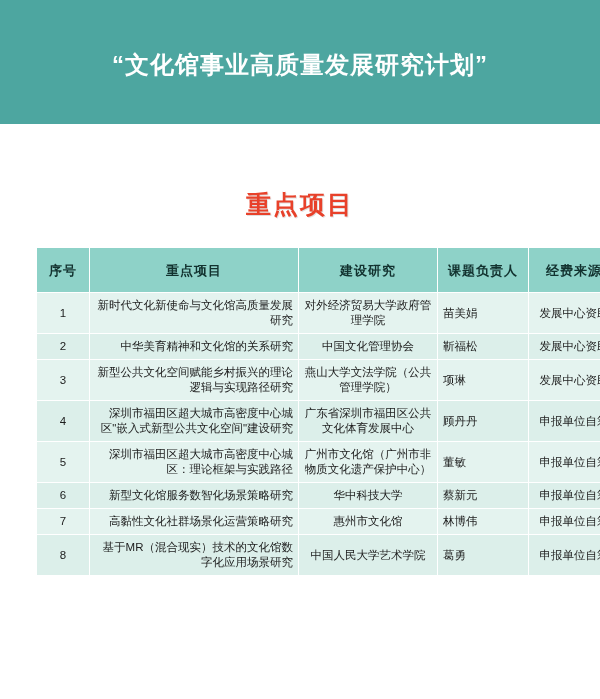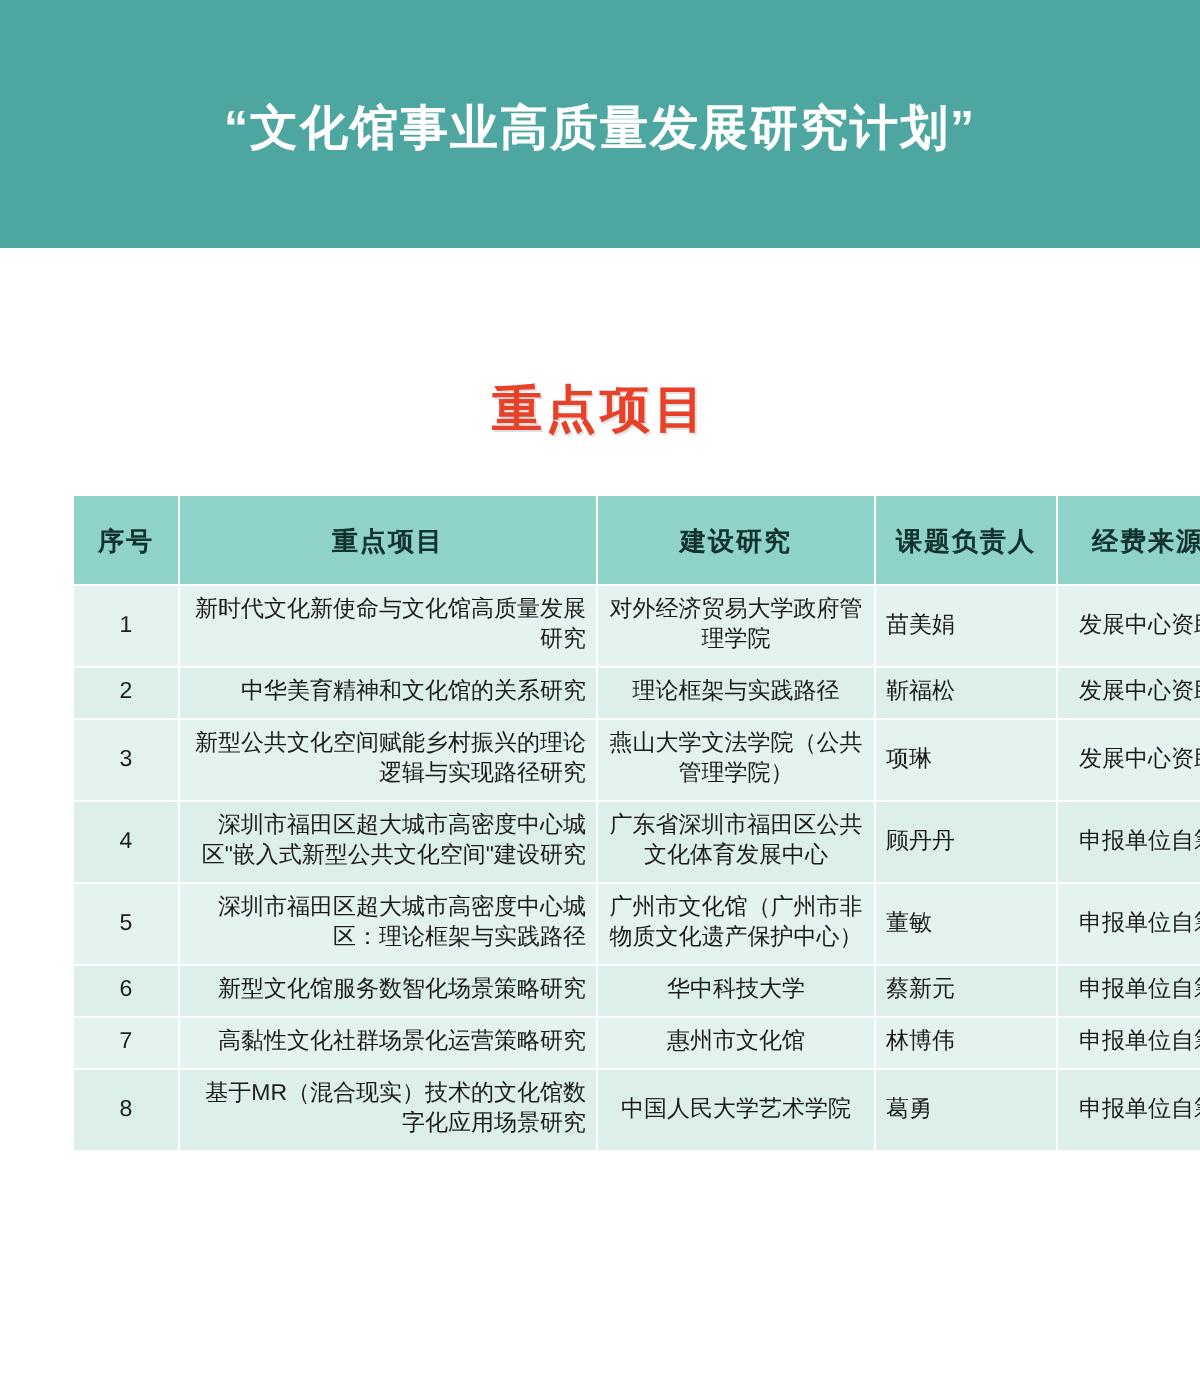--- a/index.html
+++ b/index.html
@@ -123,21 +123,21 @@
           <tr>
             <td class="c-seq">1</td>
             <td class="c-name">新时代文化新使命与文化馆高质量发展研究</td>
             <td class="c-unit">对外经济贸易大学政府管理学院</td>
             <td class="c-lead">苗美娟</td>
             <td class="c-fund">发展中心资助</td>
           </tr>
           <tr>
             <td class="c-seq">2</td>
             <td class="c-name">中华美育精神和文化馆的关系研究</td>
-            <td class="c-unit">理论框架与实践路径</td>
+            <td class="c-unit">中国文化管理协会</td>
             <td class="c-lead">靳福松</td>
             <td class="c-fund">发展中心资助</td>
           </tr>
           <tr>
             <td class="c-seq">3</td>
             <td class="c-name">新型公共文化空间赋能乡村振兴的理论逻辑与实现路径研究</td>
             <td class="c-unit">燕山大学文法学院（公共管理学院）</td>
             <td class="c-lead">项琳</td>
             <td class="c-fund">发展中心资助</td>
           </tr>

